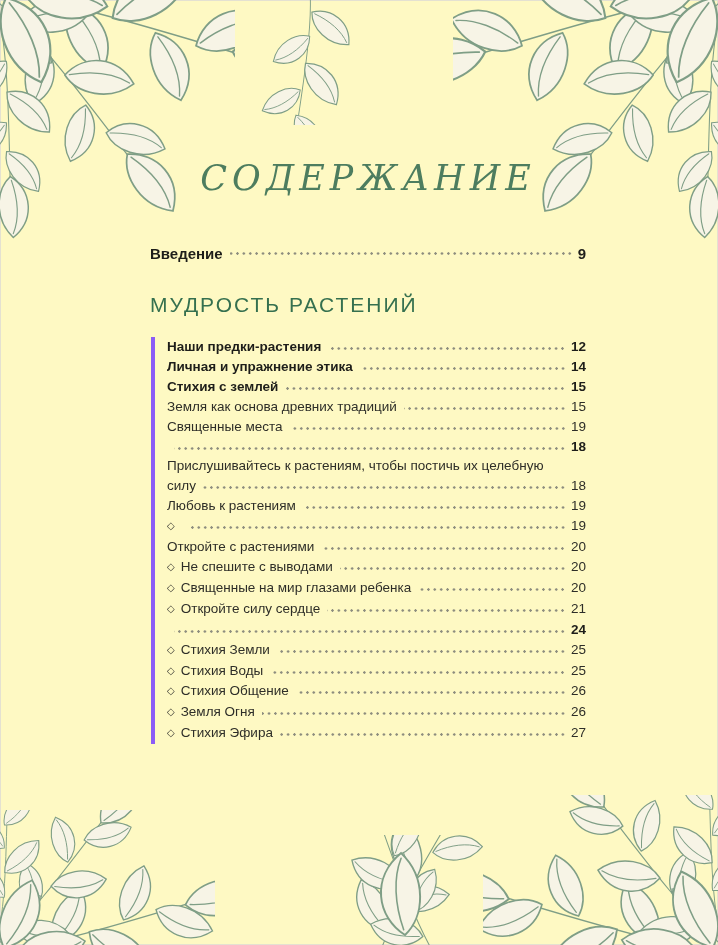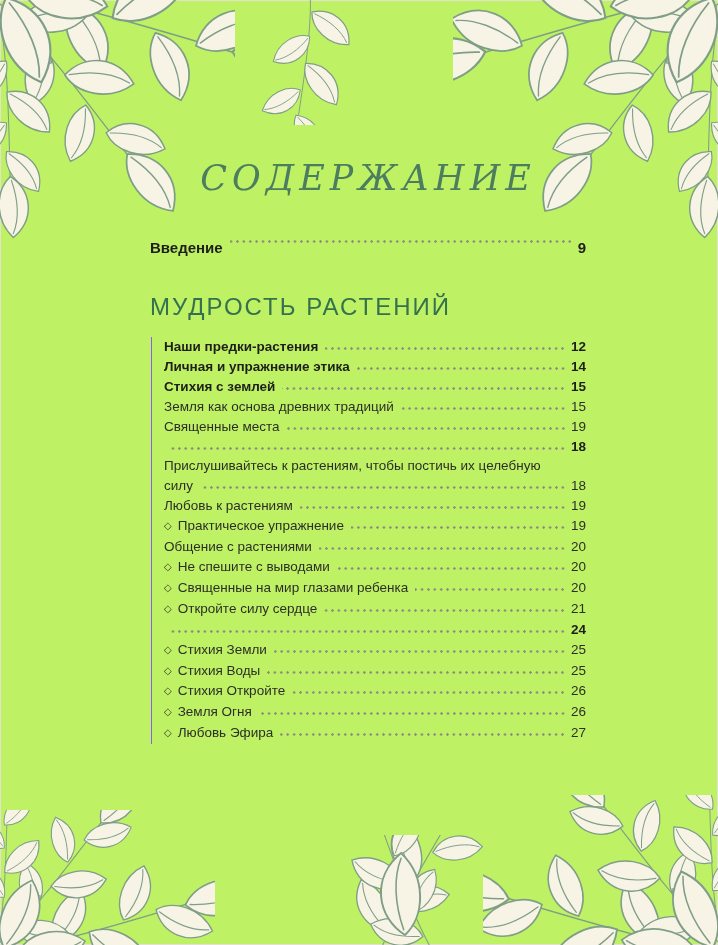--- a/index.html
+++ b/index.html
@@ -3,45 +3,45 @@
 <meta charset="utf-8">
 <style>
   * { margin: 0; padding: 0; box-sizing: border-box; }
   html, body { background: #ffffff; }
   body {
     width: 718px; height: 945px;
     font-family: "Liberation Sans", sans-serif;
   }
   .page {
     position: relative; width: 718px; height: 945px;
-    background: #bef264; overflow: hidden;
+    background: #fef9c3; overflow: hidden;
     box-shadow: inset 0 0 0 1px #e4e1d1;
   }
   .deco { position: absolute; pointer-events: none; }
   .lf { fill: #f7f4e6; stroke: #7f9e86; stroke-width: 1.5px; }
   .lv { fill: none; stroke: #7f9e86; stroke-width: 1.2px; stroke-linecap: round; }
 
   .title {
     position: absolute; top: 158px; left: 150px; width: 436px;
     text-align: center;
     font-family: "DejaVu Serif", serif; font-style: italic; font-weight: 400;
     font-size: 35px; letter-spacing: 5px; color: #4d7d5f;
   }
   .intro-row {
-    position: absolute; top: 239px; left: 150px; width: 436px;
-    display: flex; align-items: flex-start;
+    position: absolute; top: 245px; left: 150px; width: 436px;
+    display: flex; align-items: center;
     font-size: 15px; font-weight: bold; color: #1e1e1a;
   }
   .sect {
     position: absolute; top: 293px; left: 150px; width: 436px;
-    font-size: 24px; letter-spacing: 2px; color: #35704f; font-weight: 400;
+    font-size: 21px; letter-spacing: 2px; color: #35704f; font-weight: 400;
   }
   .toc {
     position: absolute; top: 337px; left: 151px; width: 435px;
-    border-left: 1px solid #8b5cf6; padding-left: 12px;
+    border-left: 4px solid #8b5cf6; padding-left: 12px;
   }
   .toc-row {
     display: flex; align-items: baseline;
     line-height: 19.9px; font-size: 13.5px; color: #2e2e28;
   }
   .toc-row.bold .toclabel, .toc-row.bold .pagenum { font-weight: bold; color: #1e1e1a; }
   .bullet {
     display: inline-block; font-size: 10px; margin-right: 6px;
     color: #3a3a33; transform: translateY(-1px);
   }
@@ -154,26 +154,25 @@
         <span class="leader"></span>
         <span class="pagenum">18</span>
       </div>
       <div class="toc-row">
         <span class="toclabel">Любовь к растениям</span>
         <span class="leader"></span>
         <span class="pagenum">19</span>
       </div>
       <div class="toc-row sub">
         <span class="bullet">◇</span>
-        <span class="toclabel">Практическое упражнение</span>
         <span class="leader"></span>
         <span class="pagenum">19</span>
       </div>
       <div class="toc-row">
-        <span class="toclabel">Общение с растениями</span>
+        <span class="toclabel">Откройте с растениями</span>
         <span class="leader"></span>
         <span class="pagenum">20</span>
       </div>
       <div class="toc-row sub">
         <span class="bullet">◇</span>
         <span class="toclabel">Не спешите с выводами</span>
         <span class="leader"></span>
         <span class="pagenum">20</span>
       </div>
       <div class="toc-row sub">
@@ -199,31 +198,31 @@
         <span class="pagenum">25</span>
       </div>
       <div class="toc-row sub">
         <span class="bullet">◇</span>
         <span class="toclabel">Стихия Воды</span>
         <span class="leader"></span>
         <span class="pagenum">25</span>
       </div>
       <div class="toc-row sub">
         <span class="bullet">◇</span>
-        <span class="toclabel">Стихия Откройте</span>
+        <span class="toclabel">Стихия Общение</span>
         <span class="leader"></span>
         <span class="pagenum">26</span>
       </div>
       <div class="toc-row sub">
         <span class="bullet">◇</span>
         <span class="toclabel">Земля Огня</span>
         <span class="leader"></span>
         <span class="pagenum">26</span>
       </div>
       <div class="toc-row sub">
         <span class="bullet">◇</span>
-        <span class="toclabel">Любовь Эфира</span>
+        <span class="toclabel">Стихия Эфира</span>
         <span class="leader"></span>
         <span class="pagenum">27</span>
       </div>
     </div>
 
 </div>
 
 </body></html>

